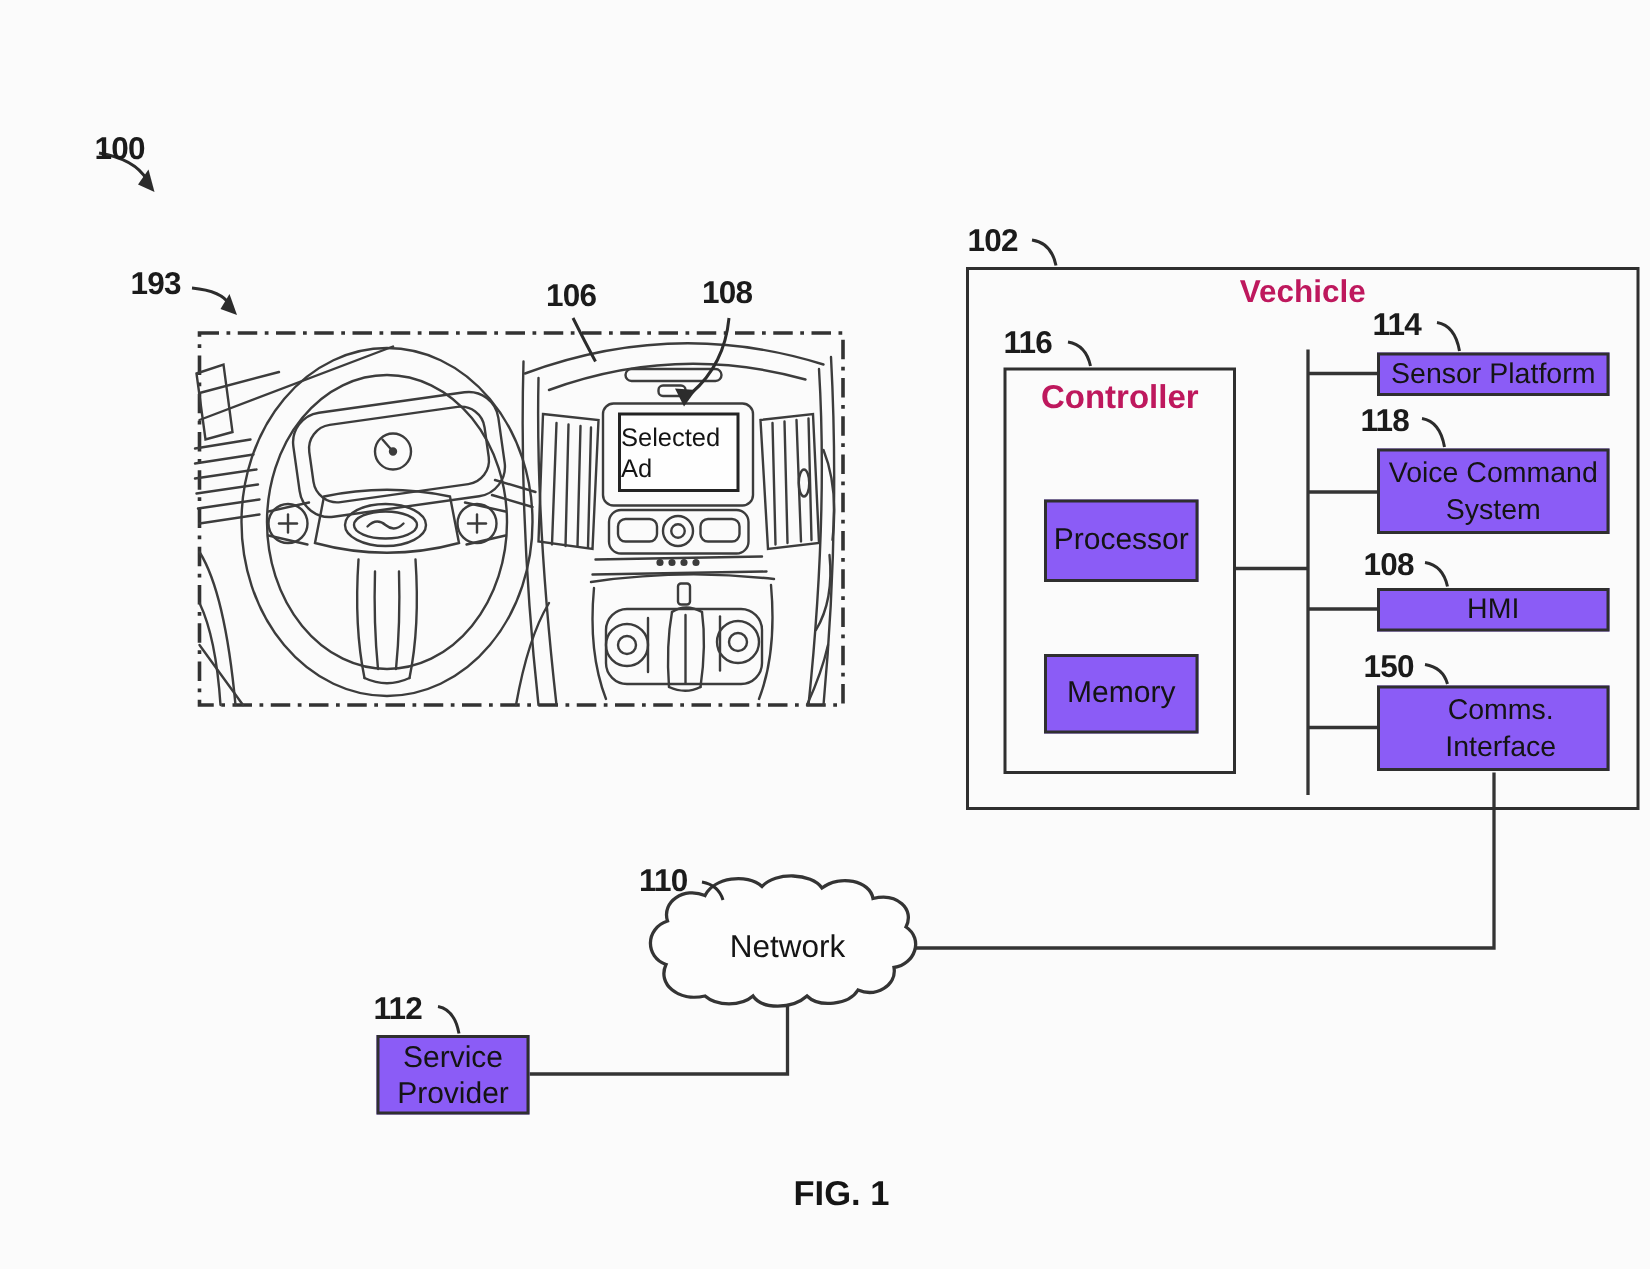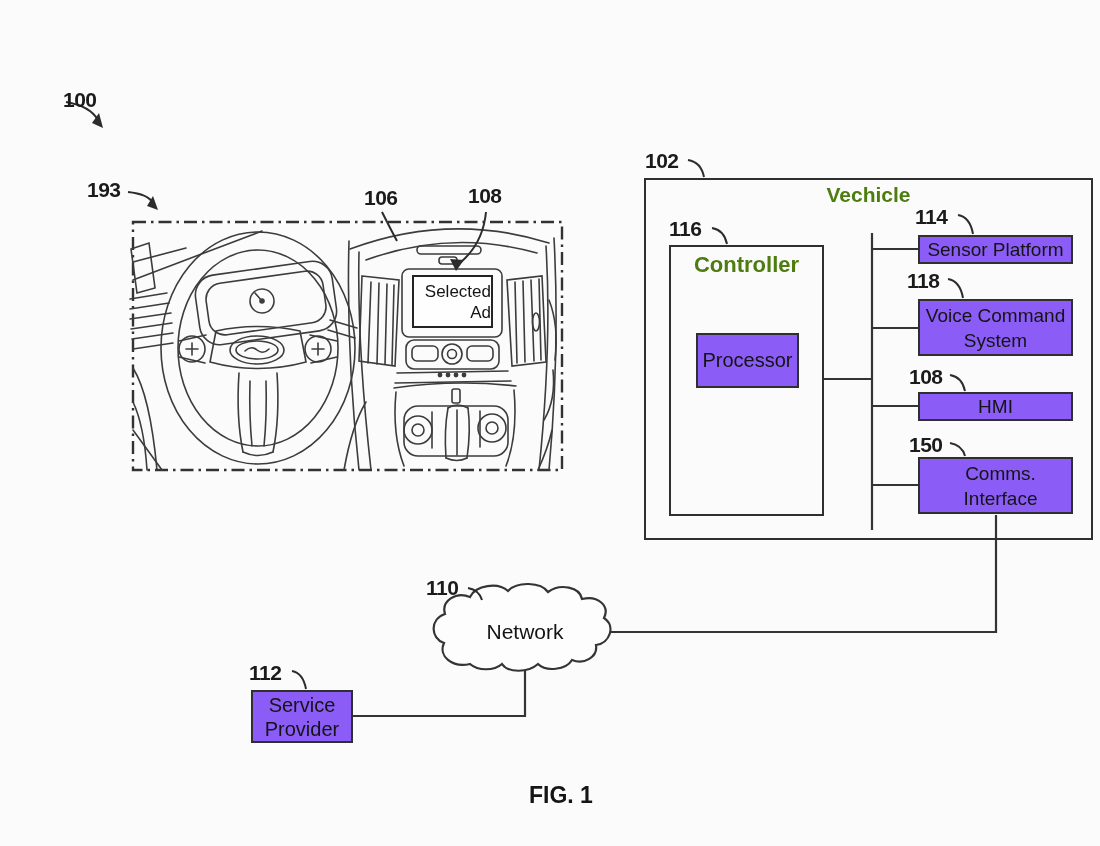--- a/index.html
+++ b/index.html
@@ -28,40 +28,40 @@
     border:2px solid #2f2f2f;
     box-sizing:border-box;
     color:#141414;
   }
   .box.thick{border-width:2.5px;}
   .box-title{
     text-align:center;
     font-weight:bold;
     font-size:21px;
     padding-top:3px;
-    color:#4d7c0f;
+    color:#be185d;
   }
   .cbox{
     display:flex;
     flex-direction:column;
     align-items:center;
     justify-content:center;
     text-align:center;
     font-size:19px;
     line-height:25px;
     background:#8b5cf6;
   }
   .screen{
     position:absolute;
     border:2px solid #232323;
     background:#fefefe;
     box-sizing:border-box;
     display:flex;
     flex-direction:column;
-    align-items:flex-end;
+    align-items:flex-start;
     justify-content:center;
     text-align:center;
     font-size:17px;
     line-height:21px;
     color:#141414;
   }
   .floating-label{
     position:absolute;
     text-align:center;
     font-size:21px;
@@ -261,20 +261,23 @@
   <div class="box thick" style="left:644px;top:178px;width:449px;height:362px;background:transparent;">
     <div class="box-title">Vechicle</div>
   </div>
 
   <div class="box" style="left:669px;top:245px;width:155px;height:271px;background:transparent;">
     <div class="box-title" style="padding-top:5px;font-size:22px;">Controller</div>
   </div>
   <div class="box cbox" style="left:696px;top:333px;width:103px;height:55px;font-size:20px;">
     <span>Processor</span>
   </div>
+  <div class="box cbox" style="left:696px;top:436px;width:103px;height:53px;font-size:20px;">
+    <span>Memory</span>
+  </div>
 
   <div class="box cbox" style="left:918px;top:235px;width:155px;height:29px;">
     <span>Sensor Platform</span>
   </div>
   <div class="box cbox" style="left:918px;top:299px;width:155px;height:57px;">
     <span>Voice Command</span>
     <span>System</span>
   </div>
   <div class="box cbox" style="left:918px;top:392px;width:155px;height:29px;">
     <span>HMI</span>

